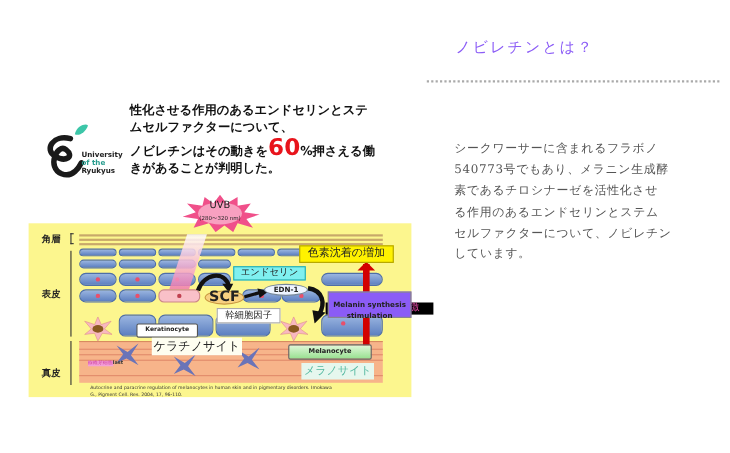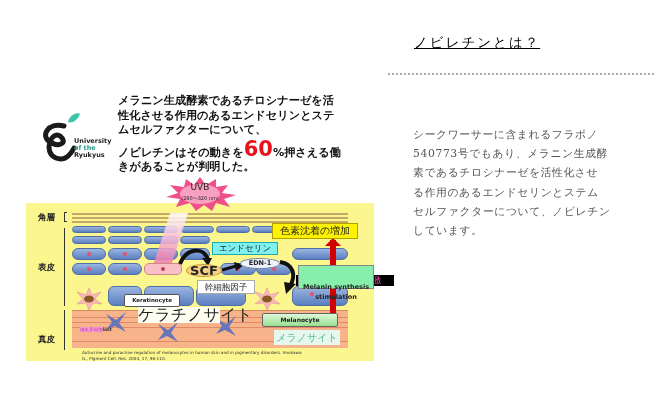--- a/index.html
+++ b/index.html
@@ -37,58 +37,57 @@
   .keratino-cell { position: absolute; left: 144px; top: 263px; width: 38px; height: 12px; border-radius: 5px; background: #f9c0c8; border: 1px solid #c88; }
   .ray { position: absolute; left: 162px; top: 213px; width: 18px; height: 50px; background: linear-gradient(#fff, #f07ab0); transform: skewX(-18deg); opacity: 0.85; }
 
   .box { position: absolute; font-family: "DejaVu Sans", sans-serif; text-align: center; white-space: nowrap; }
   .pigment { left: 272px; top: 223px; width: 86px; height: 16px; background: #fff200; border: 1px solid #b0a000; font-size: 10px; line-height: 14px; color: #222; }
   .endothelin { left: 212px; top: 242px; width: 66px; height: 13px; background: #7ff0f0; border: 1px solid #2aa; font-size: 8.5px; line-height: 11px; color: #222; }
   .scf { left: 186px; top: 264px; width: 36px; height: 13px; border-radius: 50%; background: #f7d080; border: 1px solid #c89840; font-size: 13px; font-weight: bold; line-height: 11px; color: #222; }
   .edn { left: 240px; top: 258px; width: 40px; height: 11px; border-radius: 50%; background: #eef5ff; border: 1px solid #789; font-size: 6.5px; font-weight: bold; line-height: 9px; color: #222; }
   .scf-jp { left: 197px; top: 280px; width: 58px; height: 14px; background: #fff; border: 1px solid #aaa; font-size: 8.5px; line-height: 12px; color: #222; }
   .melanin-jp { left: 296px; top: 255px; width: 98px; font-size: 9px; color: #e84aa8; line-height: 11px; background: #000000; margin-top: 20px; }
-  .melanin-box { left: 298px; top: 265px; width: 76px; height: 24px; background: #86efac; border: 1px solid #888; font-size: 6.5px; font-weight: bold; line-height: 10px; color: #222; white-space: normal; padding-top: 16px; }
+  .melanin-box { left: 298px; top: 265px; width: 76px; height: 24px; background: #8b5cf6; border: 1px solid #888; font-size: 6.5px; font-weight: bold; line-height: 10px; color: #222; white-space: normal; padding-top: 6px; }
   .keratino-box { left: 124px; top: 294px; width: 56px; height: 13px; background: #fff; border: 1px solid #555; border-radius: 2px; font-size: 5.5px; font-weight: bold; line-height: 11px; color: #222; }
-  .keratino-jp { left: 138px; top: 307px; width: 82px; height: 16px; background: #fefef0; font-size: 16px; line-height: 16px; color: #222; }
+  .keratino-jp { left: 138px; top: 307px; width: 82px; height: 16px; background: #fefef0; font-size: 11px; line-height: 16px; color: #222; }
   .melano-box { left: 262px; top: 313px; width: 76px; height: 14px; background: linear-gradient(#dff7d8, #98e090); border: 1px solid #666; border-radius: 2px; font-size: 6px; font-weight: bold; line-height: 12px; color: #222; }
   .melano-jp { left: 274px; top: 330px; width: 66px; height: 15px; background: #e6f7ee; font-size: 10px; line-height: 15px; color: #52b8a0; }
   .fibro-label { left: 80px; top: 327px; font-size: 4.5px; color: #333; }
   .fibro-label .pink { background: #f3a0d8; color: #d040a0; }
 
   .red-arrow { position: absolute; left: 330px; top: 240px; width: 6px; height: 74px; background: #d20000; }
   .red-arrow-head { position: absolute; left: 325px; top: 238px; width: 0; height: 0; border-left: 8px solid transparent; border-right: 8px solid transparent; border-bottom: 8px solid #d20000; }
 
   .star { position: absolute; width: 24px; height: 20px; }
 
   .citation { position: absolute; left: 82px; top: 350px; width: 290px; font-family: "DejaVu Sans", sans-serif; font-size: 4.2px; line-height: 6px; color: #333; }
 
   
-  .title { position: absolute; left: 414px; top: 34px; font-size: 13.5px; color: #000000; letter-spacing: 2px; font-family: "DejaVu Serif", serif; font-weight: normal; text-decoration: underline; }
+  .title { position: absolute; left: 414px; top: 34px; font-size: 13.5px; color: #8b5cf6; letter-spacing: 2px; font-family: "DejaVu Serif", serif; font-weight: normal; }
   .divider { position: absolute; left: 388px; top: 73px; width: 266px; height: 0; border-top: 2px dotted #aaa; }
   .body-text { position: absolute; left: 413px; top: 125px; width: 250px; font-size: 10.8px; line-height: 19.2px; color: #555; letter-spacing: 0.6px; font-family: "DejaVu Serif", serif; }
   .body-text div { white-space: nowrap; }
 </style>
 </head>
 <body>
 
 <div class="figure">
 
   <svg class="logo" viewBox="0 0 68 58">
     <path d="M30 14 C14 10, 6 24, 16 30 C26 36, 34 30, 26 24 C18 18, 8 40, 22 46 C32 50, 38 40, 40 36" fill="none" stroke="#1a1a1a" stroke-width="5" stroke-linecap="round"></path>
     <path d="M34 10 C36 2, 44 0, 46 2 C44 8, 38 12, 34 10 Z" fill="#3cc6a8"></path>
   </svg>
   <div class="logo-text">
     <div>University</div>
     <div class="of">of the</div>
     <div>Ryukyus</div>
   </div>
 
   <div class="headline">
-    <div>メラニン生成酵素であるチロシナーゼを活</div>
     <div>性化させる作用のあるエンドセリンとステ</div>
     <div>ムセルファクターについて、</div>
     <div class="p2"><span>ノビレチンはその動きを</span><span class="big">60</span><span>%押さえる働</span></div>
     <div>きがあることが判明した。</div>
   </div>
 
   <div class="skin-bg"></div>
 
   <svg class="uvb" viewBox="0 0 80 34">
     <polygon points="40,0 46,8 56,2 56,10 68,8 62,16 76,18 64,22 70,30 56,26 52,34 44,28 36,34 30,26 16,30 20,22 6,20 18,16 10,8 24,10 26,2 34,8" fill="#f0508a"></polygon>

